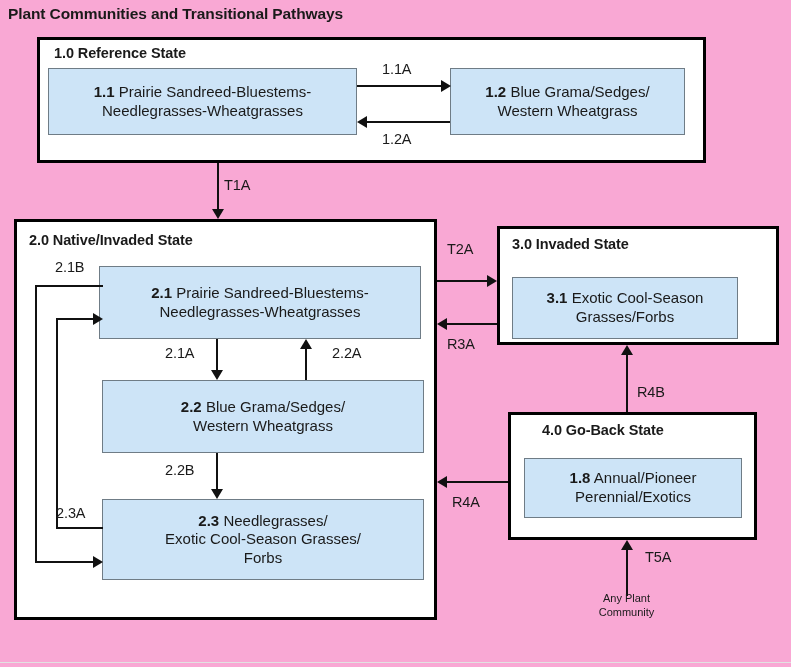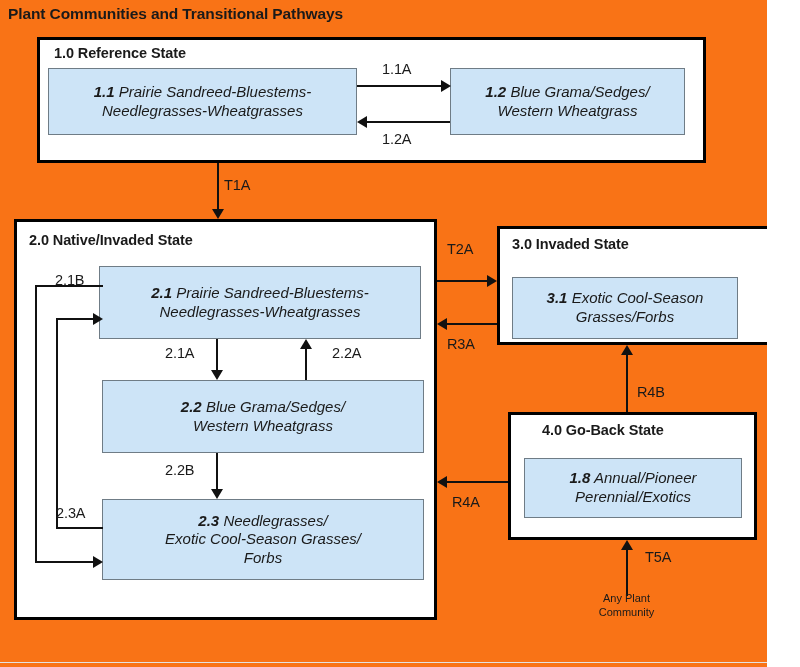--- a/index.html
+++ b/index.html
@@ -6,21 +6,22 @@
   body{
     font-family:"Liberation Sans", sans-serif;
     color:#1a1a1a;
     -webkit-font-smoothing:antialiased;
   }
   #canvas{
     position:relative;
     width:767px;
     height:667px;
     overflow:hidden;
-    background:#f97316;
+    background:#f9a8d4;
+    padding-left:24px;
   }
 
   
   #diagram-title{
     position:absolute;
     left:8px; top:5px;
     font-size:15.5px;
     font-weight:bold;
     letter-spacing:-0.1px;
     white-space:nowrap;
@@ -50,21 +51,21 @@
     display:flex;
     align-items:center;
     justify-content:center;
     text-align:center;
     font-size:15px;
     line-height:1.24;
     padding:2px 6px;
     color:#1a1a1a;
   }
   .comm-box .num{font-weight:bold;}
-  .comm-text{display:block;font-style:italic;}
+  .comm-text{display:block;}
 
   
   .ln{position:absolute;background:#111111;}
   .ln.h{height:2px;}
   .ln.v{width:2px;}
 
   
   .ah{position:absolute;width:0;height:0;}
   .ah.right{border-left:10px solid #111;border-top:6px solid transparent;border-bottom:6px solid transparent;}
   .ah.left{border-right:10px solid #111;border-top:6px solid transparent;border-bottom:6px solid transparent;}
@@ -170,21 +171,21 @@
   <div class="tlabel" style="left:320px; top:345px;margin-left:12px;">2.2A</div>
 
   <div class="ln v" style="left:216px; top:453px; height:38px;"></div>
   <div class="ah down" style="left:211px; top:489px;"></div>
   <div class="tlabel" style="left:165px; top:462px;">2.2B</div>
 
   <div class="ln h" style="left:35px; top:285px; width:68px;"></div>
   <div class="ln v" style="left:35px; top:285px; height:278px;"></div>
   <div class="ln h" style="left:35px; top:561px; width:59px;"></div>
   <div class="ah right" style="left:93px; top:556px;"></div>
-  <div class="tlabel" style="left:55px; top:272px;">2.1B</div>
+  <div class="tlabel" style="left:55px; top:259px;">2.1B</div>
 
   <div class="ln h" style="left:56px; top:527px; width:47px;"></div>
   <div class="ln v" style="left:56px; top:318px; height:209px;"></div>
   <div class="ln h" style="left:56px; top:318px; width:38px;"></div>
   <div class="ah right" style="left:93px; top:313px;"></div>
   <div class="tlabel" style="left:56px; top:505px;">2.3A</div>
 
   <div class="state-box" style="left:497px; top:226px; width:282px; height:119px;"></div>
   <div class="state-label" style="left:512px; top:236px;">3.0 Invaded State</div>
 

